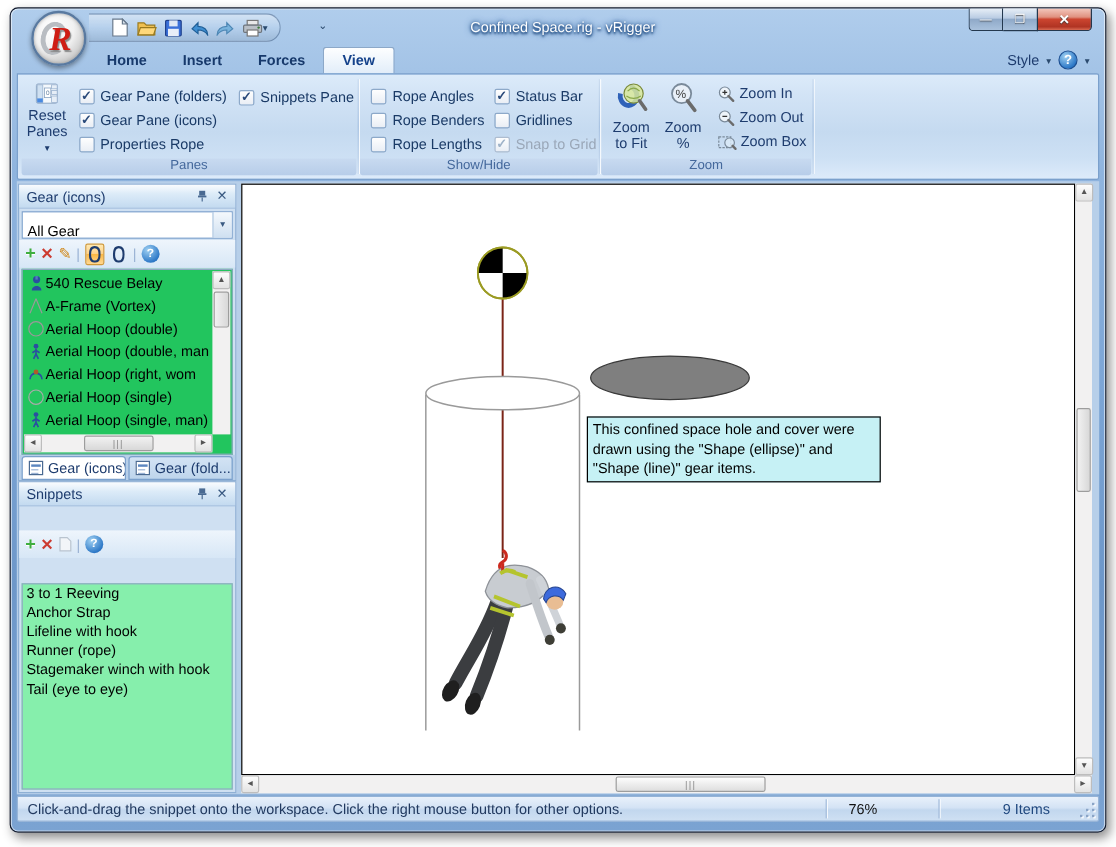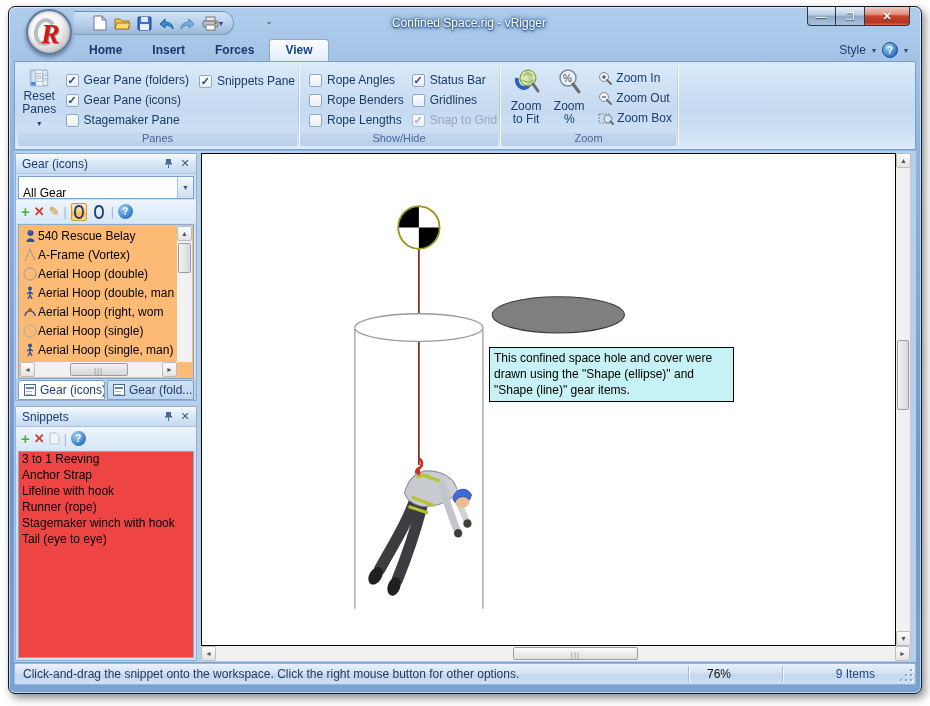--- a/index.html
+++ b/index.html
@@ -91,21 +91,21 @@
   .thelp { width:15px; height:15px; border-radius:50%; background:radial-gradient(circle at 35% 30%,#9fd0f2,#2f7ac8 70%,#1d5ca8);
     color:#fff; font-size:10px; font-weight:bold; display:flex; align-items:center; justify-content:center; }
   .carab { width:16px; height:18px; display:flex; align-items:center; justify-content:center; border-radius:2px;
     font-size:13px; font-weight:bold; color:#1e3c6e; }
   .carab.sel { background:linear-gradient(#ffe9b0,#ffd38c 45%,#fcb843 50%,#ffd892); border:1px solid #d29a3a; }
 
   .filter-row { height:23px; flex:none; display:flex; margin:2px 2px 1px 2px; border:1px solid #7ba0cc; background:#fff; }
   .filter-txt { flex:1; font-size:12px; color:#000; padding:9px 4px; }
   .filter-btn { width:16px; background:linear-gradient(#f4f8fc,#cfe0f1); border-left:1px solid #a9c3e0; display:flex; align-items:center; justify-content:center; font-size:7px; color:#3a5a82; }
 
-  .glist { flex:1; margin:1px 2px 0 2px; background:#fdba74; border:1px solid #8fa8c4; position:relative; overflow:hidden; }
+  .glist { flex:1; margin:1px 2px 0 2px; background:#22c55e; border:1px solid #8fa8c4; position:relative; overflow:hidden; }
   .glist-inner { position:absolute; left:1px; top:1px; right:16px; bottom:16px; overflow:hidden; }
   .gitem { display:flex; align-items:center; height:19px; font-size:12px; color:#000; white-space:nowrap; padding-left:2px; }
   .gitem .gi { width:16px; flex:none; display:flex; justify-content:center; }
 
   
   .vsb { position:absolute; top:1px; right:1px; bottom:16px; width:15px; background:#f2f1f1; }
   .hsb { position:absolute; left:1px; right:16px; bottom:1px; height:15px; background:#f2f1f1; display:flex; }
   .sbtn2 { width:15px; height:15px; flex:none; background:linear-gradient(#fdfdfd,#e3e3e3); border:1px solid #bdbdbd; border-radius:2px;
     display:flex; align-items:center; justify-content:center; font-size:7px; color:#555; }
   .vsb .sbtn2 { width:15px; }
@@ -115,22 +115,22 @@
 
   
   .gear-tabs { height:21px; flex:none; display:flex; gap:2px; padding:1px 2px 0 2px; background:#b7cfe9; }
   .gtab { flex:1; display:flex; align-items:center; gap:4px; padding:0 5px; font-size:12px; color:#1e3c6e;
     border:1px solid #7ba0cc; border-radius:3px 3px 0 0; background:linear-gradient(#d3e3f4,#bed5ec); white-space:nowrap; overflow:hidden; }
   .gtab.active { background:#fff; }
   .pagetab-ico { width:12px; height:12px; flex:none; background:#fff; border:1px solid #4a6a92; position:relative; }
   .pagetab-ico::before { content:""; position:absolute; left:1px; top:2px; right:1px; height:2px; background:#5b86c0; }
   .pagetab-ico::after { content:""; position:absolute; left:1px; top:6px; right:3px; height:1px; background:#9ab2d4; box-shadow:0 3px 0 #9ab2d4; }
 
-  .snip-pane { margin-top:5px; flex:1; }
-  .slist { flex:1; margin:1px 2px 2px 2px; background:#ef4444; border:1px solid #8fa8c4; overflow:hidden; }
+  .snip-pane { flex:1;gap:20px; }
+  .slist { flex:1; margin:1px 2px 2px 2px; background:#86efac; border:1px solid #8fa8c4; overflow:hidden; }
   .sitem { height:16px; font-size:12px; color:#000; padding-left:3px; white-space:nowrap; }
 
   
   .canvas-wrap { position:absolute; left:187px; top:2px; right:6px; bottom:1px; }
   .draw-row { position:absolute; left:0; right:0; top:0; bottom:15px; display:flex; }
   .drawing { flex:1; background:#fff; border:1px solid #000; position:relative; overflow:hidden; }
   .cv-vsb { width:14px; flex:none; background:#f2f1f1; position:relative; margin-left:0px; }
   .cv-vsb .up { position:absolute; top:0; left:0; right:0; }
   .cv-vsb .dn { position:absolute; bottom:0; left:0; right:0; }
   .cv-vsb .th { position:absolute; left:1px; right:1px; top:38%; height:70px; background:linear-gradient(90deg,#f2f2f2,#d8d8d8); border:1px solid #9d9d9d; border-radius:2px; }
@@ -248,21 +248,21 @@
           <div class="cbrow">
             <span class="cbbox on">✓</span>
             <span>Gear Pane (folders)</span>
           </div>
           <div class="cbrow">
             <span class="cbbox on">✓</span>
             <span>Gear Pane (icons)</span>
           </div>
           <div class="cbrow">
             <span class="cbbox"></span>
-            <span>Stagemaker Pane</span>
+            <span>Properties Rope</span>
           </div>
         </div>
         <div class="cbcol" style="margin-left:10px;">
           <div class="cbrow">
             <span class="cbbox on">✓</span>
             <span>Snippets Pane</span>
           </div>
         </div>
       </div>
       <div class="glabel">Panes</div>

